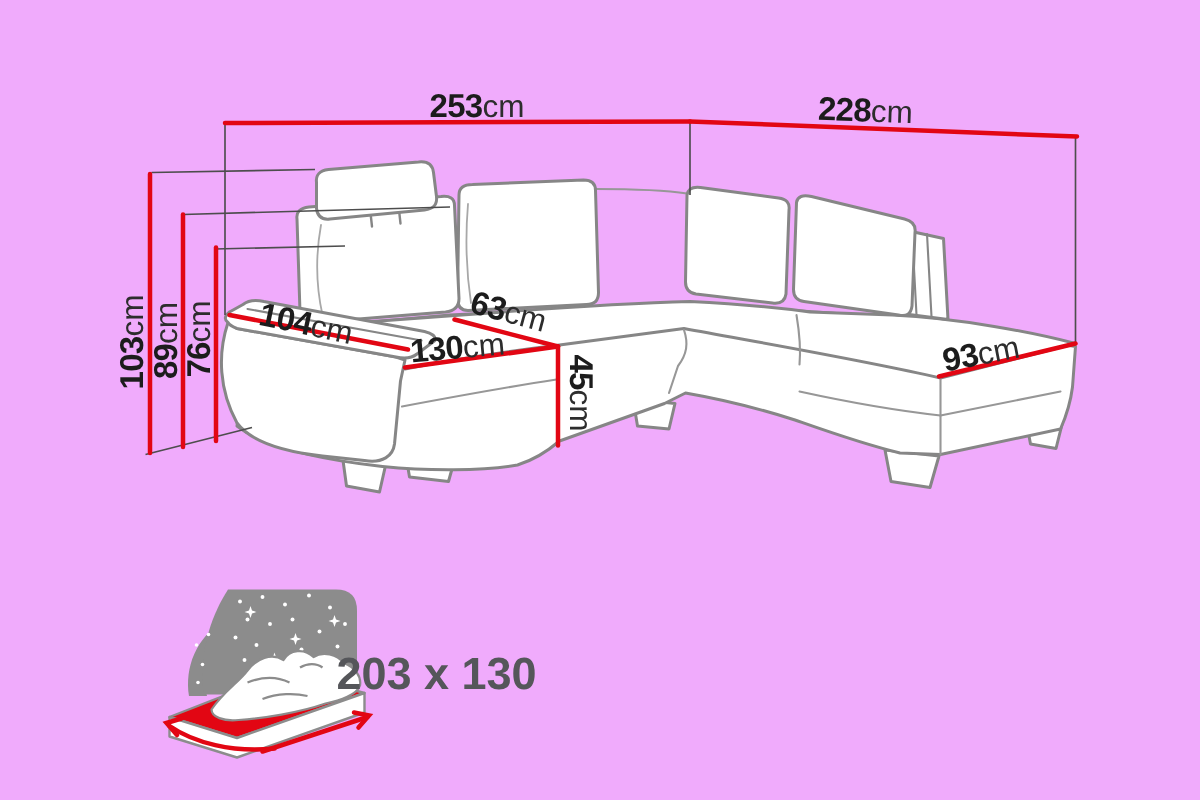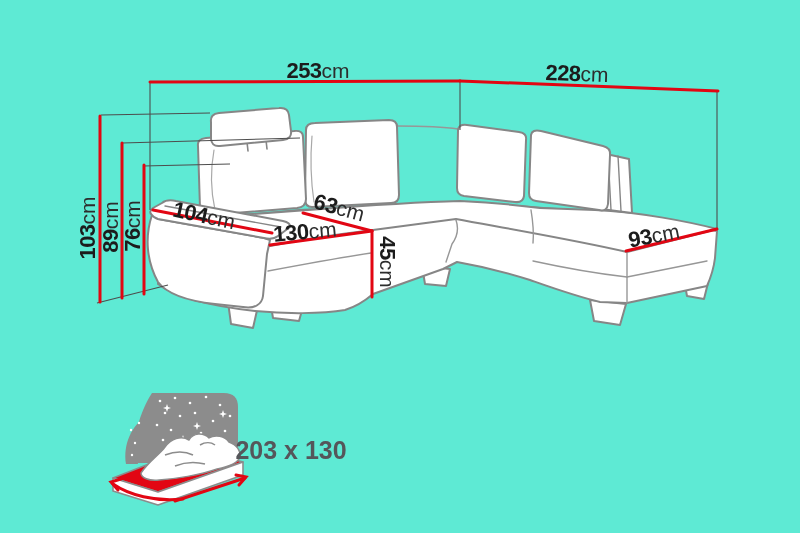--- a/index.html
+++ b/index.html
@@ -1,19 +1,19 @@
 <!DOCTYPE html>
 <html><head>
 <meta charset="utf-8">
 <style>
   html,body{margin:0;padding:0;background:#ffffff;}
   #stage{
     position:relative;
     width:800px;height:533px;
-    background:#5eead4;
+    background:#f0abfc;
     overflow:hidden;
     font-family:"Liberation Sans", sans-serif;
   }
   #stage svg{position:absolute;left:0;top:0;}
   .dim-label{
     position:absolute;
     white-space:nowrap;
     font-size:22px;
     font-weight:700;
     color:#1c1c1c;
@@ -23,21 +23,21 @@
   }
   .dim-label .unit{
     font-weight:400;
     font-size:21px;
     color:#2d2d2d;
     letter-spacing:0;
   }
   .sleep-label{
     position:absolute;
     white-space:nowrap;
-    font-size:25px;
+    font-size:30px;
     font-weight:700;
     color:#55565a;
     transform:translate(-50%,-50%);
     line-height:1;
   }
 </style>
 </head>
 <body>
 
 <div id="stage">

